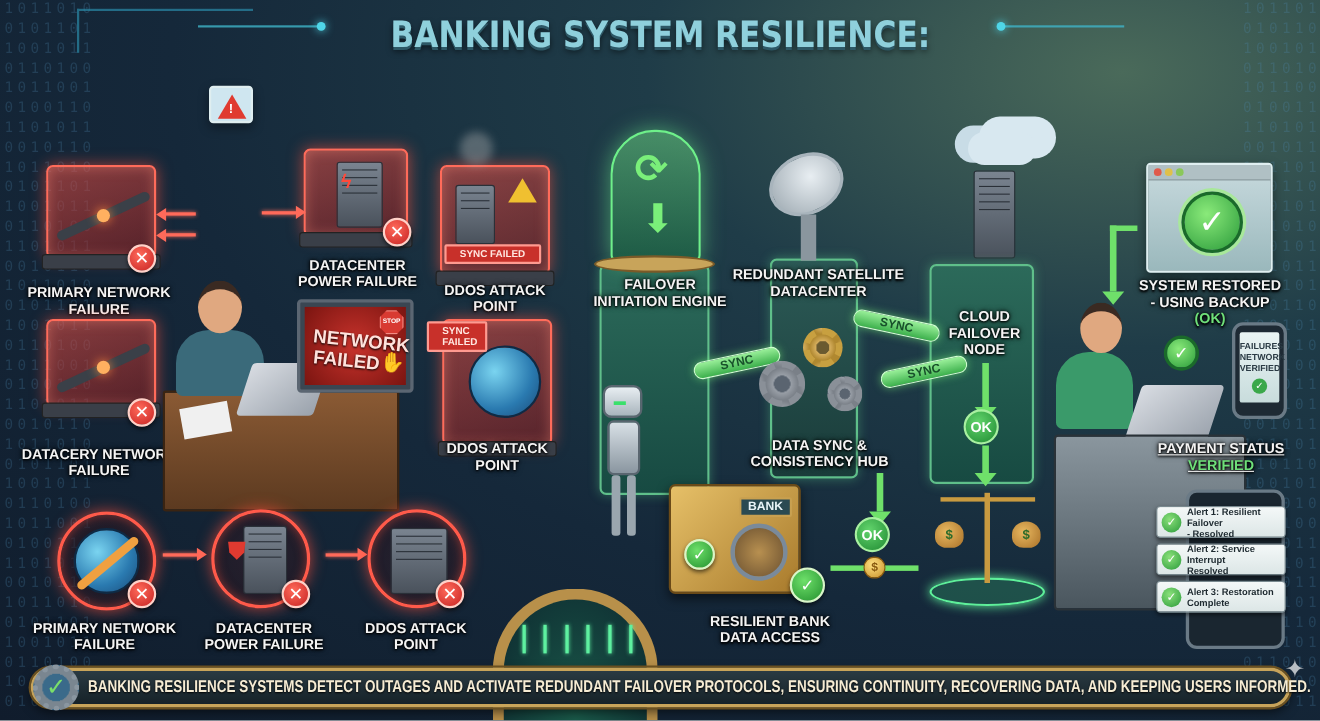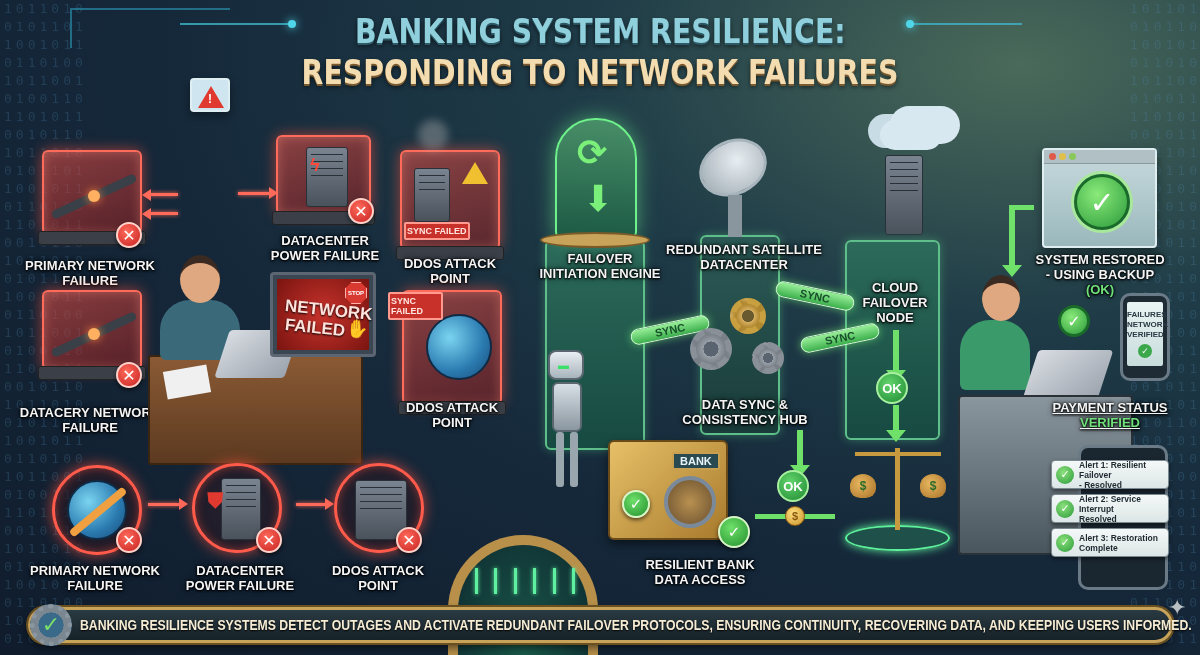--- a/index.html
+++ b/index.html
@@ -108,21 +108,21 @@
     position: absolute; width: 22px; height: 22px; background: #d83a32; border: 1px solid #ffb0a8;
     clip-path: polygon(30% 0,70% 0,100% 30%,100% 70%,70% 100%,30% 100%,0 70%,0 30%);
     font-size: 6px; color: #fff; display: flex; align-items: center; justify-content: center; font-weight: bold;
   }
   .desk { position: absolute; background: linear-gradient(180deg, #8a5a34, #5c3a20); border: 2px solid #3a2412; border-radius: 3px; }
   .person-head { position: absolute; border-radius: 50%; background: #e0a880; border-top: 8px solid #3a2a22; }
   .person-body { position: absolute; border-radius: 30px 30px 6px 6px; }
   .laptop { position: absolute; background: linear-gradient(135deg, #d8dce2, #9aa2ac); border-radius: 4px; transform: skewX(-18deg); }
   .sync-tag {
     position: absolute; background: #c8302a; border: 2px solid #ff9a90; color: #ffe6e0;
-    font-size: 9px; font-weight: bold; padding: 2px 1px; border-radius: 2px;
+    font-size: 9px; font-weight: bold; padding: 2px 12px; border-radius: 2px;
   }
   .warn-tri {
     position: absolute; width: 0; height: 0; border-left: 13px solid transparent; border-right: 13px solid transparent;
     border-bottom: 22px solid #f0c030;
   }
   .globe {
     position: absolute; border-radius: 50%;
     background: radial-gradient(circle at 35% 35%, #7ad4f0, #2a7ab0 60%, #1a4a78);
     border: 2px solid #0f2a44;
   }
@@ -295,21 +295,20 @@
 1011001
 0100110</div>
 <div class="circuit" style="left:70px; top:8px; width:160px; height:40px; border-radius:0;"></div>
 
 <div class="title-line" style="left:180px; width:110px;"></div>
 <div class="title-dot" style="left:288px;"></div>
 <div class="title-line" style="left:912px; width:110px;"></div>
 <div class="title-dot" style="left:906px;"></div>
 <div class="title-wrap">
   <div><span class="title1">BANKING SYSTEM RESILIENCE:</span></div>
-  <div><span class="title2">RESPONDING TO NETWORK FAILURES</span></div>
 </div>
 
 <div class="browser" style="left:190px; top:78px; width:40px; height:34px; background:#cfe6f0;">
   <div class="warn-tri" style="left:6px; top:6px; border-bottom-color:#e03a30;"></div>
   <span style="position:absolute; left:16px; top:12px; color:#fff; font-weight:bold; font-size:12px;">!</span>
 </div>
 
 <div class="redbox" style="left:42px; top:150px; width:100px; height:85px;">
   <div style="position:absolute; left:4px; top:40px; width:92px; height:9px; background:#3a4048; border-radius:5px; transform:rotate(-25deg);"></div>
   <div style="position:absolute; left:44px; top:38px; width:12px; height:12px; border-radius:50%; background:#ffb060; box-shadow:0 0 10px #ff8a40;"></div>

